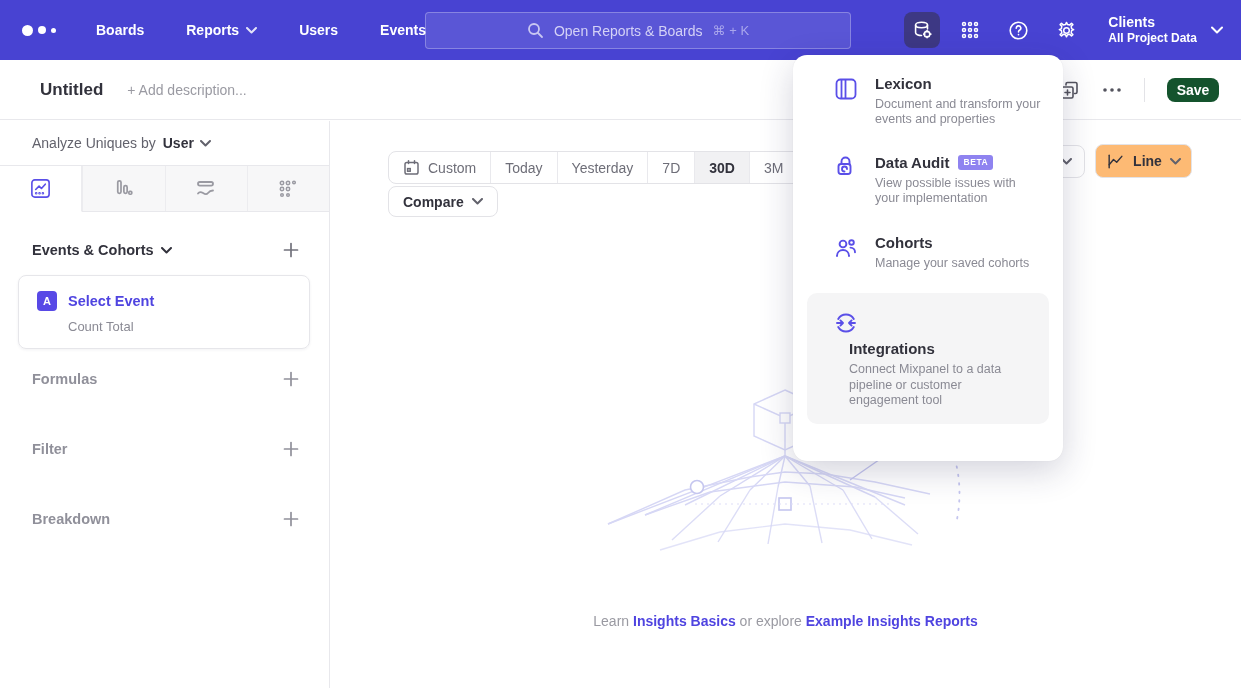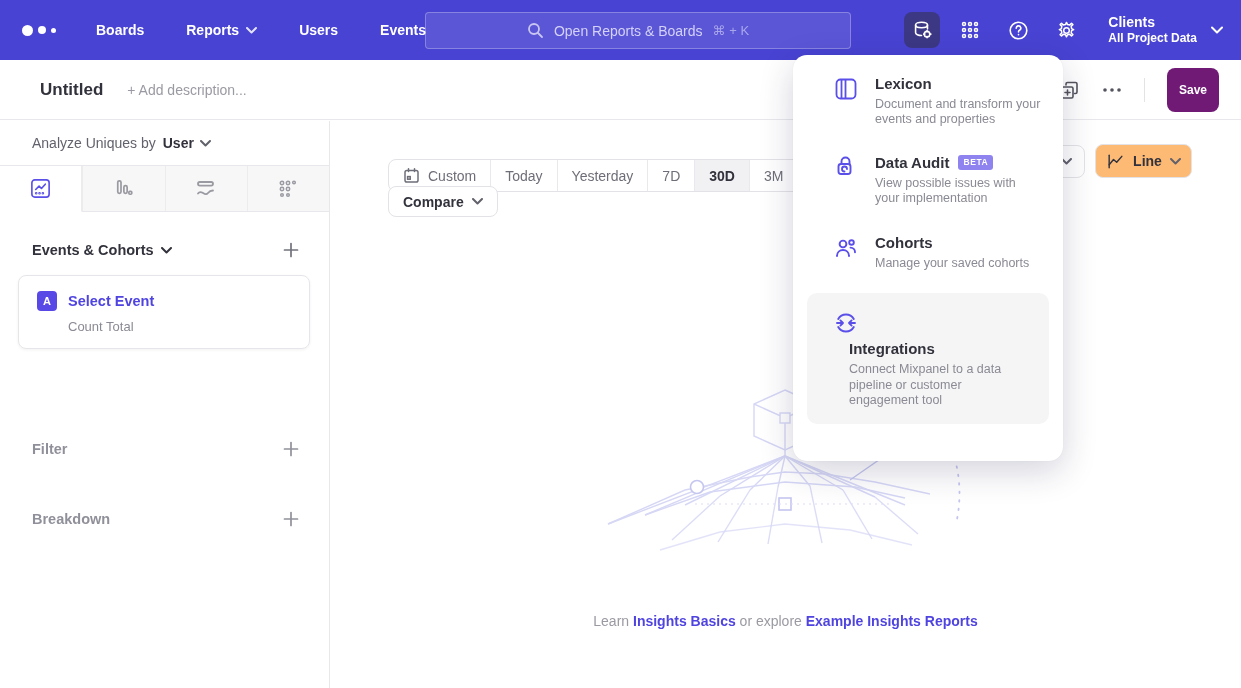--- a/index.html
+++ b/index.html
@@ -30,21 +30,21 @@
   .chev { stroke:currentColor; fill:none; stroke-width:2; stroke-linecap:round; stroke-linejoin:round; }
 
   
   .rpt-header { position:absolute; left:0; top:60px; width:1241px; height:60px; background:#fff;
                 border-bottom:1px solid #E8E8EC; display:flex; align-items:center; }
   .rpt-title { font-size:17px; font-weight:700; color:#32323C; margin-left:40px; }
   .rpt-desc { font-size:14px; color:#9A9AA2; margin-left:24px; cursor:text; }
   .hdr-actions { position:absolute; right:22px; top:0; height:60px; display:flex; align-items:center; gap:22px; }
   .hdr-ic { color:#54545E; display:flex; cursor:pointer; }
   .hdr-divider { width:1px; height:24px; background:#E3E3E7; }
-  .save-btn { width:52px; height:44px; background:#701a75; color:#fff; font-size:12px; font-weight:600;
+  .save-btn { width:52px; height:24px; background:#14532d; color:#fff; font-size:14px; font-weight:600;
               border:none; border-radius:8px; cursor:default; }
 
   
   .sidebar { position:absolute; left:0; top:121px; width:330px; height:567px; background:#fff;
              border-right:1px solid #E8E8EC; }
   .analyze-row { height:45px; display:flex; align-items:center; padding-left:32px; font-size:14px;
                  color:#62626C; border-bottom:1px solid #E8E8EC; }
   .analyze-row .val { color:#32323C; font-weight:600; margin-left:7px; margin-right:6px; cursor:pointer; }
   .chart-tabs { display:flex; height:46px; border-bottom:1px solid #E8E8EC; }
   .chart-tab { flex:1; display:flex; align-items:center; justify-content:center; background:#F7F7F8;
@@ -61,21 +61,21 @@
   .event-row1 { display:flex; align-items:center; }
   .event-badge { width:20px; height:20px; background:#5849E6; border-radius:4px; color:#fff;
                  font-size:11px; font-weight:700; display:flex; align-items:center; justify-content:center; }
   .event-label { color:#4F44E0; font-size:14.5px; font-weight:600; margin-left:11px; }
   .event-sub { color:#8A8A94; font-size:13px; margin-left:31px; margin-top:8px; }
   .side-section { display:flex; align-items:center; padding:0 30px 0 32px; position:absolute; left:0; width:329px; }
   .side-section .lbl { font-size:14.5px; font-weight:600; color:#90909A; }
   .side-section .spacer { flex:1; }
 
   
-  .date-control { position:absolute; left:388px; top:159px; height:33px; display:flex; align-items:stretch;
+  .date-control { position:absolute; left:388px; top:151px; height:33px; display:flex; align-items:stretch;
                   border:1px solid #E3E3E7; border-radius:8px; background:#fff; overflow:hidden; z-index:1; }
   .date-seg { display:flex; align-items:center; gap:8px; padding:0 14px; font-size:14px; color:#6E6E78;
               border-left:1px solid #E9E9ED; cursor:pointer; white-space:nowrap; }
   .date-seg:first-child { border-left:none; }
   .date-seg.active { background:#F1F1F3; color:#32323C; font-weight:700; }
   .compare-btn { position:absolute; left:388px; top:186px; height:31px; display:flex; align-items:center; gap:8px;
                  padding:0 14px; border:1px solid #E3E3E7; border-radius:8px; background:#fff;
                  font-size:14px; font-weight:600; color:#32323C; cursor:pointer; z-index:1; }
   .compare-btn svg, .line-btn .cv { color:#62626C; }
   .hidden-dd { position:absolute; left:985px; top:145px; width:100px; height:33px; border:1px solid #E3E3E7;
@@ -277,20 +277,30 @@
     </div>
 
     <div class="event-card">
       <div class="event-row1">
         <div class="event-badge">A</div>
         <div class="event-label">Select Event</div>
       </div>
       <div class="event-sub">Count Total</div>
     </div>
 
+    <div class="side-section" style="top:250px">
+      <span class="lbl">Formulas</span>
+      <div class="spacer"></div>
+      <div class="plus-btn" style="color:#90909A">
+        <svg width="16" height="16" viewBox="0 0 16 16" stroke="currentColor" stroke-width="1.7" stroke-linecap="round">
+            <line x1="8" y1="1.5" x2="8" y2="14.5"></line>
+            <line x1="1.5" y1="8" x2="14.5" y2="8"></line>
+          </svg>
+      </div>
+    </div>
     <div class="side-section" style="top:320px">
       <span class="lbl">Filter</span>
       <div class="spacer"></div>
       <div class="plus-btn" style="color:#90909A">
         <svg width="16" height="16" viewBox="0 0 16 16" stroke="currentColor" stroke-width="1.7" stroke-linecap="round">
             <line x1="8" y1="1.5" x2="8" y2="14.5"></line>
             <line x1="1.5" y1="8" x2="14.5" y2="8"></line>
           </svg>
       </div>
     </div>

